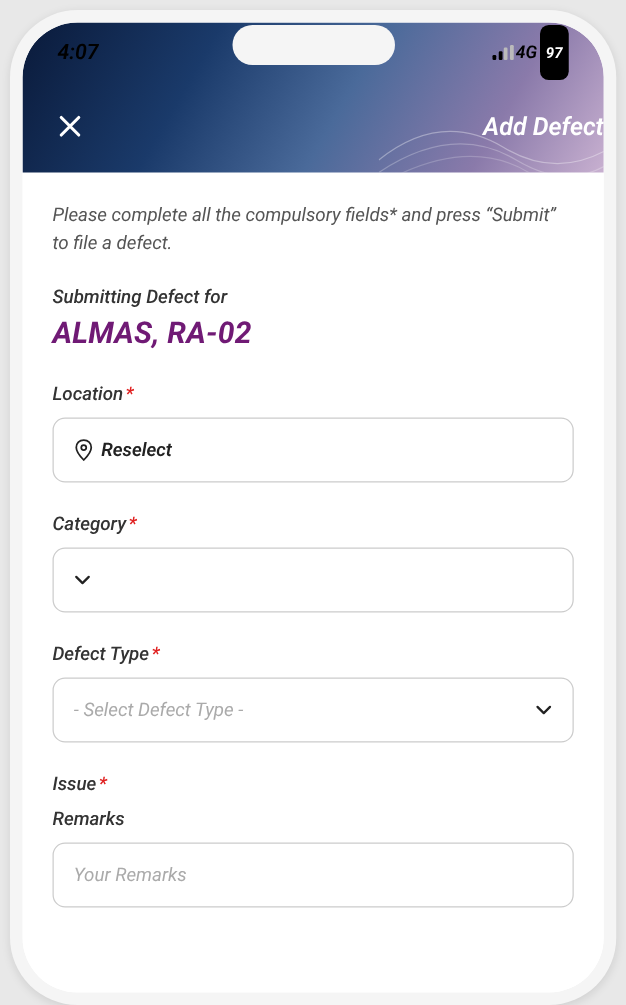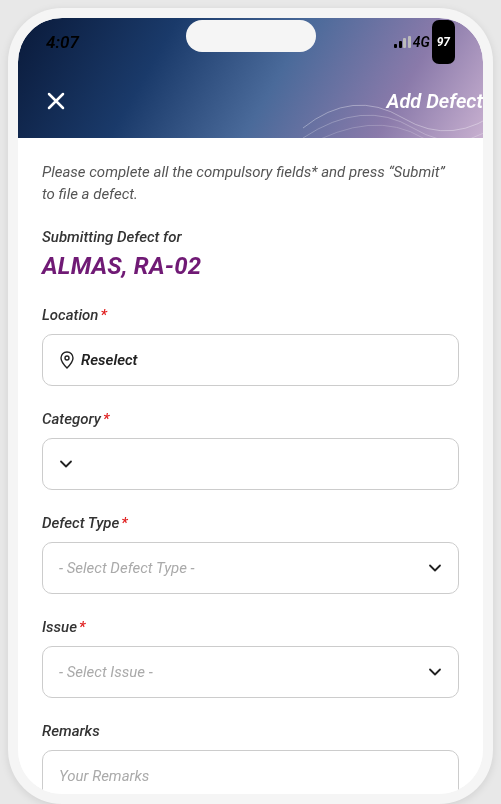--- a/index.html
+++ b/index.html
@@ -265,26 +265,20 @@
       <div class="field-row">
         <div class="field-placeholder">- Select Defect Type -</div>
         <svg class="chevron" viewBox="0 0 14 14">
           <path d="M2 4.5 L7 9.5 L12 4.5" stroke="#222" stroke-width="1.8" fill="none" stroke-linecap="round" stroke-linejoin="round"></path>
         </svg>
       </div>
 
       <div class="field-label">
         <span>Issue</span><span class="req">*</span>
       </div>
-      <div class="field-row">
-        <div class="field-placeholder">- Select Issue -</div>
-        <svg class="chevron" viewBox="0 0 14 14">
-          <path d="M2 4.5 L7 9.5 L12 4.5" stroke="#222" stroke-width="1.8" fill="none" stroke-linecap="round" stroke-linejoin="round"></path>
-        </svg>
-      </div>
 
       <div class="field-label">Remarks</div>
       <div class="remarks-input">
         <div class="field-placeholder">Your Remarks</div>
       </div>
 
     </div>
   </div>
 </div>
 

